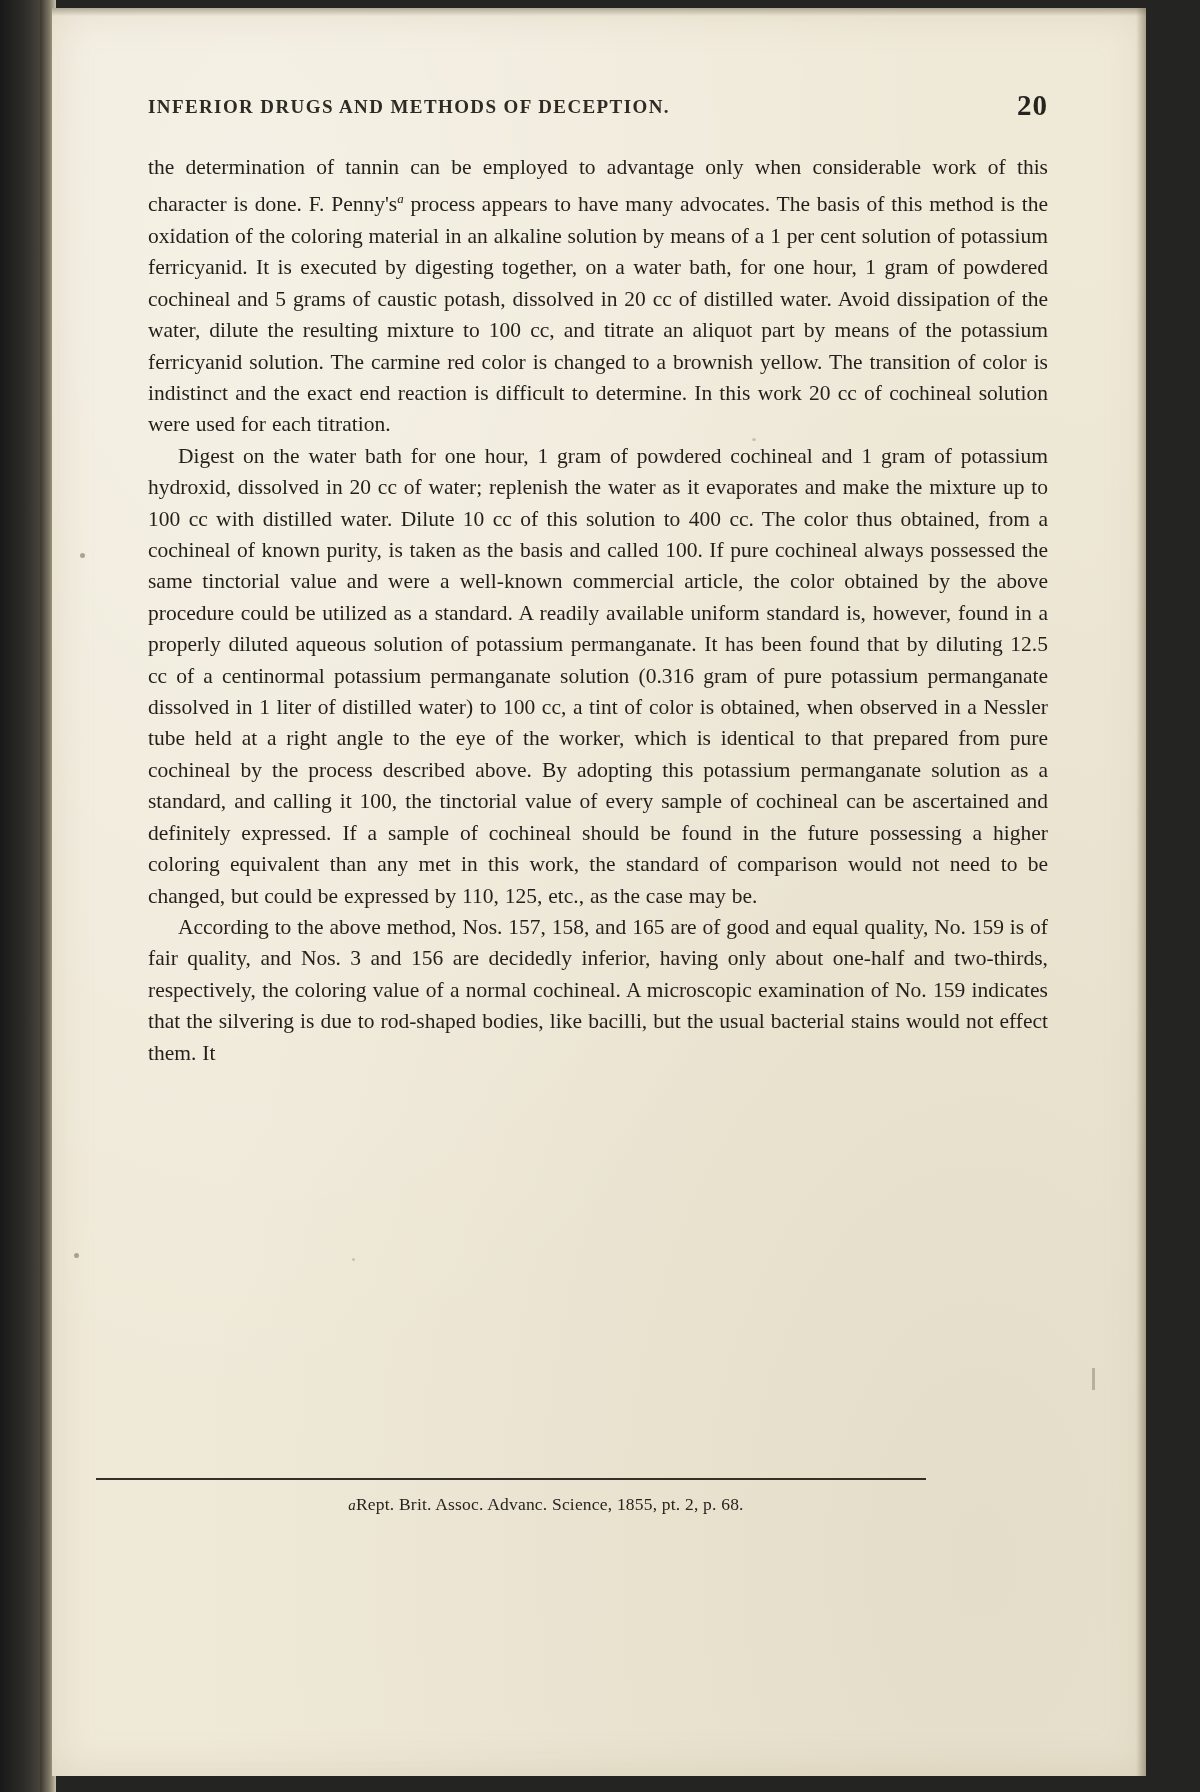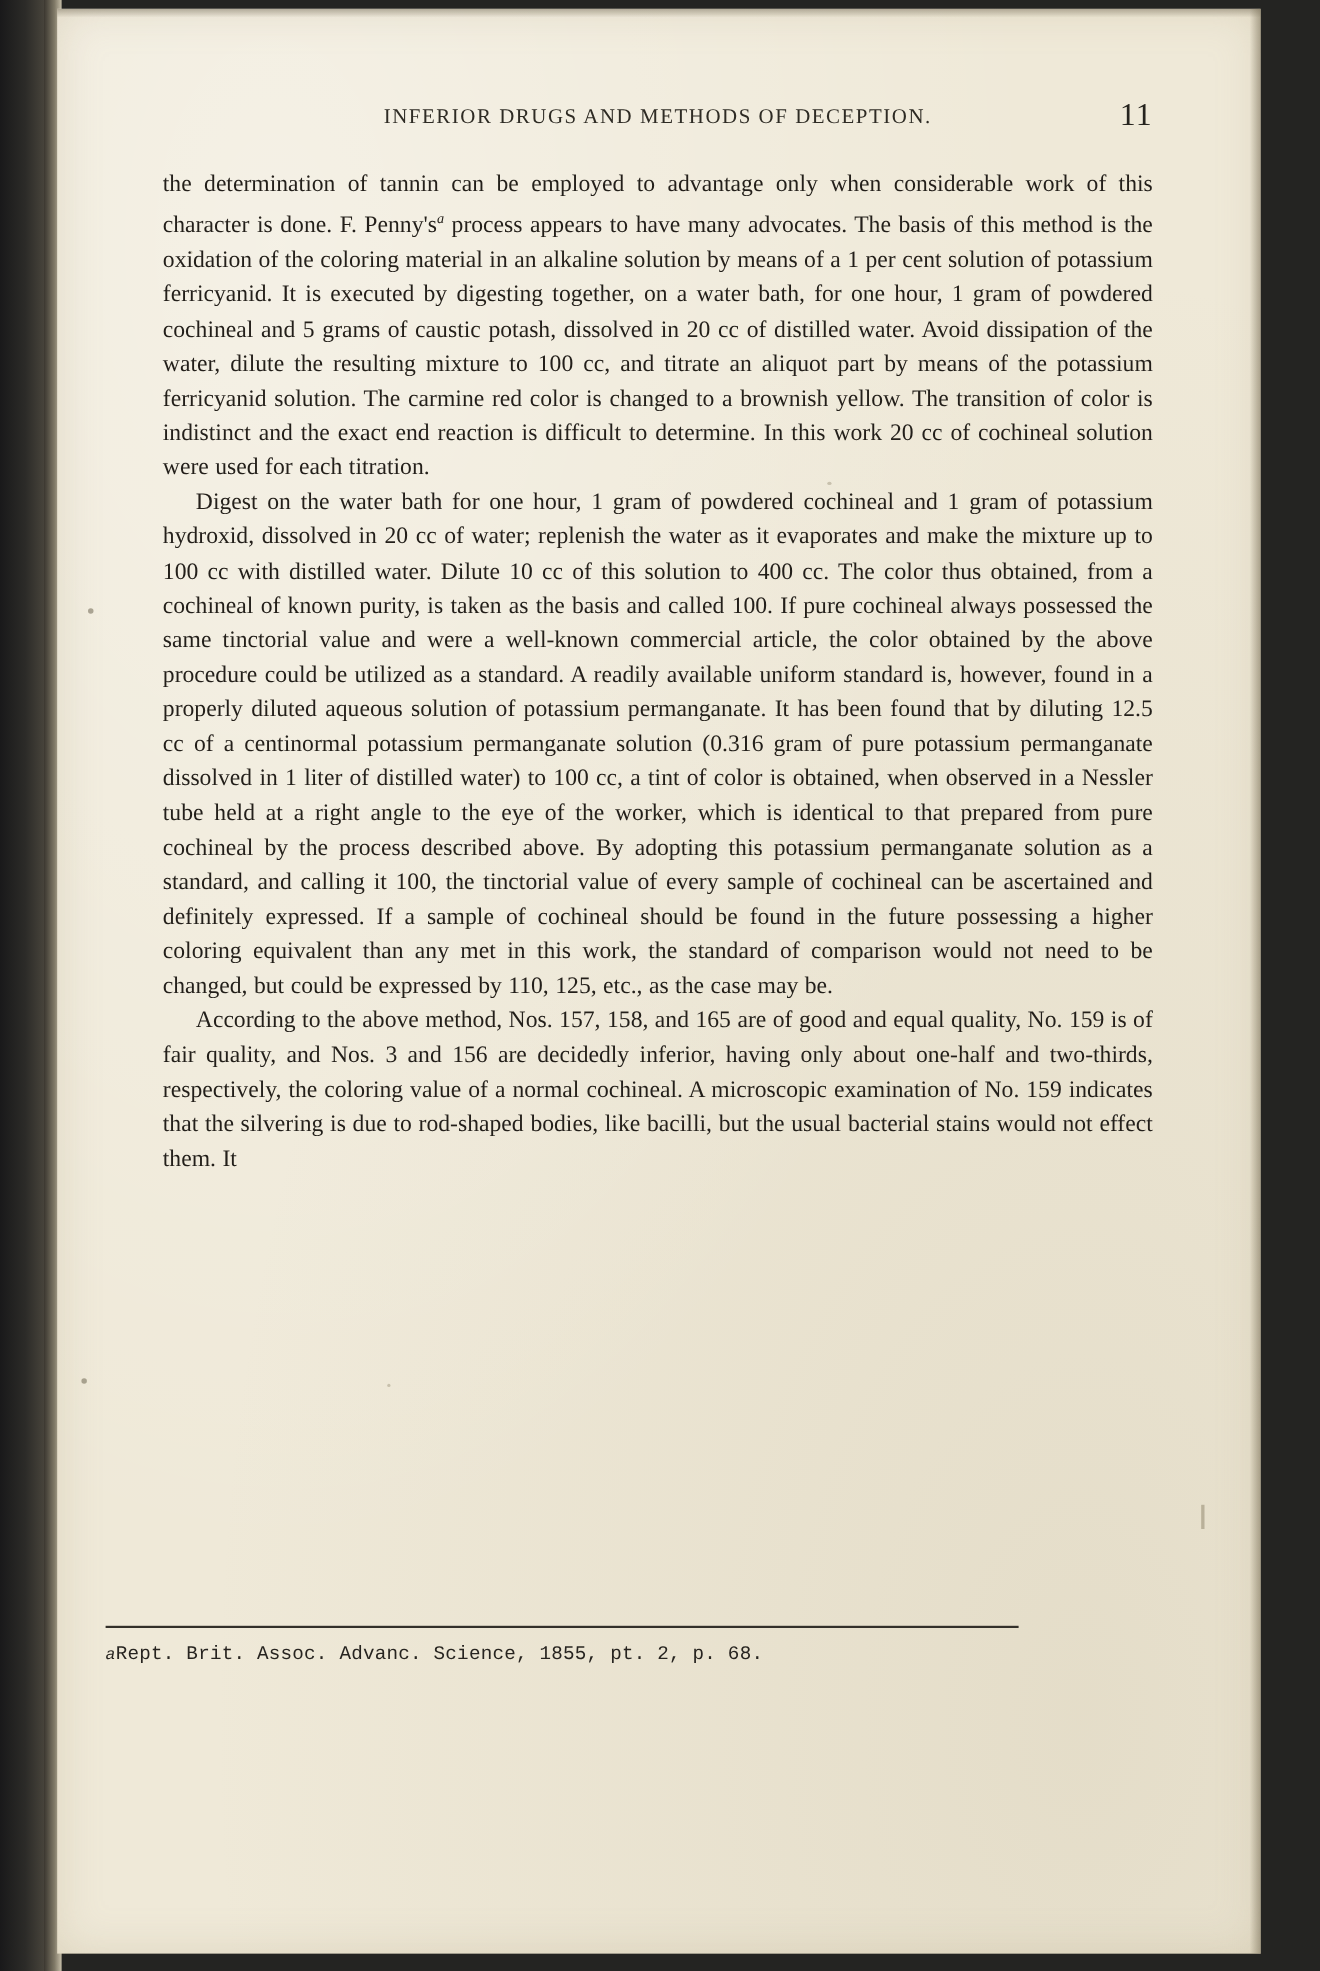--- a/index.html
+++ b/index.html
@@ -77,23 +77,23 @@
   .content {
     position: absolute;
     left: 96px;
     top: 88px;
     width: 900px;
   }
 
   .running-head {
     display: flex;
     align-items: baseline;
-    justify-content: center;
     position: relative;
     margin-bottom: 34px;
+    font-weight: bold;
   }
   .running-head .rh-title {
     font-variant: small-caps;
     letter-spacing: 1.4px;
     font-size: 19px;
     color: #2e2b24;
     text-transform: uppercase;
     font-family: "Liberation Serif", serif;
   }
   .running-head .rh-page {
@@ -135,22 +135,22 @@
   }
   .footnote-rule {
     width: 830px;
     height: 2px;
     background: #33302a;
     margin-bottom: 14px;
   }
   .footnote-text {
     font-size: 17.5px;
     color: #272420;
+    text-align: center;
     letter-spacing: 0.2px;
-    font-family: Liberation Mono, monospace;
   }
   .footnote-text .fn-mark {
     font-style: italic;
     font-size: 15px;
     vertical-align: baseline;
   }
 
   
   .margin-dot {
     position: absolute;
@@ -185,21 +185,21 @@
     <span class="speck" style="left:300px; top:1250px; width:3px; height:3px;"></span>
     <span class="speck" style="left:980px; top:980px; width:3px; height:4px;"></span>
     <span class="margin-dot" style="left:28px; top:545px;"></span>
     <span class="margin-dot" style="left:22px; top:1245px;"></span>
     <span class="margin-tick" style="left:1040px; top:1360px;"></span>
 
     <div class="content">
 
       <div class="running-head">
         <div class="rh-title">INFERIOR DRUGS AND METHODS OF DECEPTION.</div>
-        <div class="rh-page">11</div>
+        <div class="rh-page">20</div>
       </div>
 
       <p class="body first"><span>the determination of tannin can be employed to advantage only when considerable work of this character is done.  F. Penny's</span><span class="sup-ref">a</span><span> process appears to have many advocates.  The basis of this method is the oxidation of the coloring material in an alkaline solution by means of a 1 per cent solution of potassium ferricyanid.  It is executed by digesting together, on a water bath, for one hour, 1 gram of powdered cochineal and 5 grams of caustic potash, dissolved in 20 cc of distilled water.  Avoid dissipation of the water, dilute the resulting mixture to 100 cc, and titrate an aliquot part by means of the potassium ferricyanid solution.  The carmine red color is changed to a brownish yellow.  The transition of color is indistinct and the exact end reaction is difficult to determine.  In this work 20 cc of cochineal solution were used for each titration.</span></p>
 
 
       <p class="body">Digest on the water bath for one hour, 1 gram of powdered cochineal and 1 gram of potassium hydroxid, dissolved in 20 cc of water; replenish the water as it evaporates and make the mixture up to 100 cc with distilled water.  Dilute 10 cc of this solution to 400 cc.  The color thus obtained, from a cochineal of known purity, is taken as the basis and called 100.  If pure cochineal always possessed the same tinctorial value and were a well-known commercial article, the color obtained by the above procedure could be utilized as a standard.  A readily available uniform standard is, however, found in a properly diluted aqueous solution of potassium permanganate.  It has been found that by diluting 12.5 cc of a centinormal potassium permanganate solution (0.316 gram of pure potassium permanganate dissolved in 1 liter of distilled water) to 100 cc, a tint of color is obtained, when observed in a Nessler tube held at a right angle to the eye of the worker, which is identical to that prepared from pure cochineal by the process described above.  By adopting this potassium permanganate solution as a standard, and calling it 100, the tinctorial value of every sample of cochineal can be ascertained and definitely expressed.  If a sample of cochineal should be found in the future possessing a higher coloring equivalent than any met in this work, the standard of comparison would not need to be changed, but could be expressed by 110, 125, etc., as the case may be.</p>
 
       <p class="body">According to the above method, Nos. 157, 158, and 165 are of good and equal quality, No. 159 is of fair quality, and Nos. 3 and 156 are decidedly inferior, having only about one-half and two-thirds, respectively, the coloring value of a normal cochineal.  A microscopic examination of No. 159 indicates that the silvering is due to rod-shaped bodies, like bacilli, but the usual bacterial stains would not effect them.  It</p>
 
     </div>

